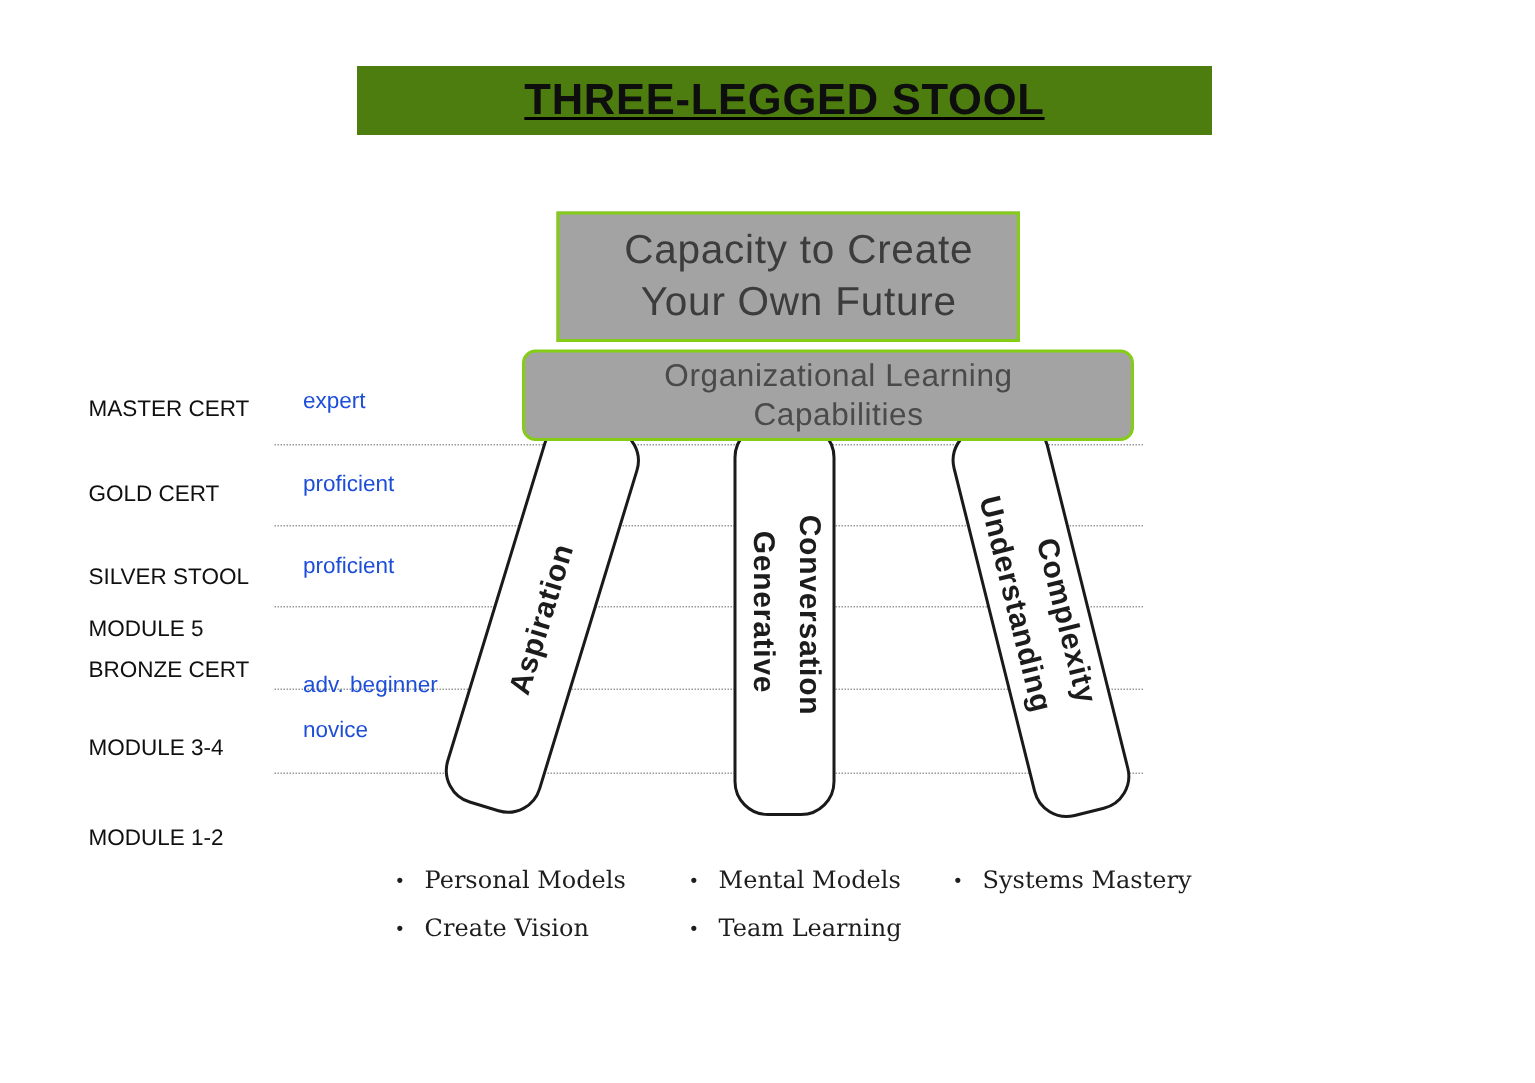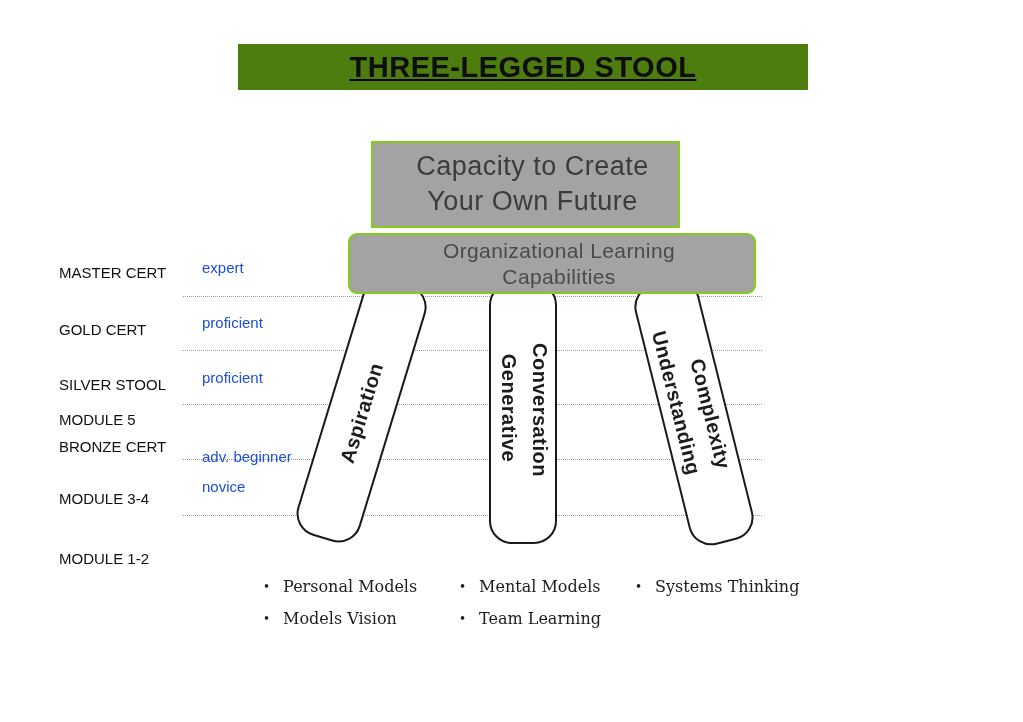--- a/index.html
+++ b/index.html
@@ -103,26 +103,26 @@
 <div class="skill-label" style="top:369px">proficient</div>
 <div class="skill-label" style="top:448px">adv. beginner</div>
 <div class="skill-label" style="top:478px">novice</div>
 
 <div class="bullet-item" style="left:263px; top:577px">
   <span class="bullet">•</span>
   <span>Personal Models</span>
 </div>
 <div class="bullet-item" style="left:263px; top:609px">
   <span class="bullet">•</span>
-  <span>Models Vision</span>
+  <span>Create Vision</span>
 </div>
 <div class="bullet-item" style="left:459px; top:577px">
   <span class="bullet">•</span>
   <span>Mental Models</span>
 </div>
 <div class="bullet-item" style="left:459px; top:609px">
   <span class="bullet">•</span>
   <span>Team Learning</span>
 </div>
 <div class="bullet-item" style="left:635px; top:577px">
   <span class="bullet">•</span>
-  <span>Systems Thinking</span>
+  <span>Systems Mastery</span>
 </div>
 
 </body></html>

